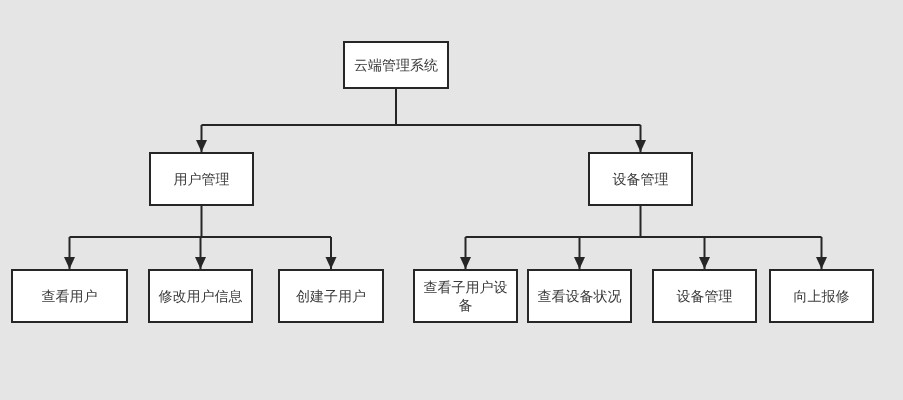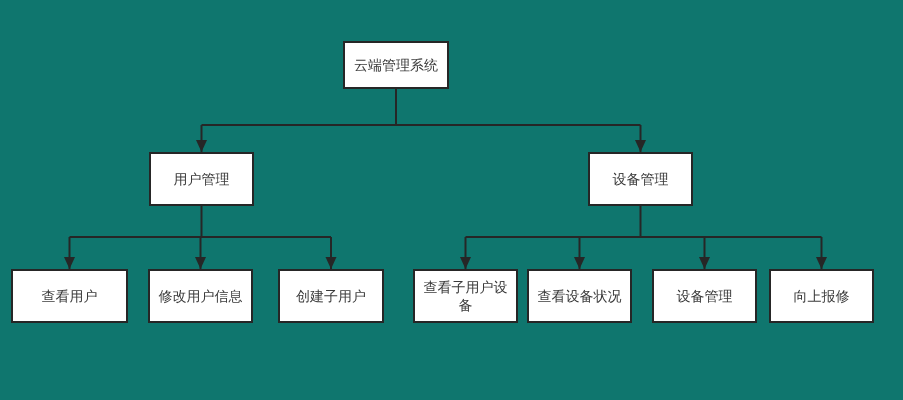--- a/index.html
+++ b/index.html
@@ -10,21 +10,21 @@
   body {
     width: 903px;
     height: 400px;
     font-family: "DejaVu Sans", "Liberation Sans", sans-serif;
     overflow: hidden;
   }
   #diagram-root {
     position: relative;
     width: 903px;
     height: 400px;
-    background: #0f766e;
+    background: #e5e5e5;
   }
   svg.flow-canvas {
     position: absolute;
     top: 0;
     left: 0;
     width: 903px;
     height: 400px;
     display: block;
   }
   .node-rect {

